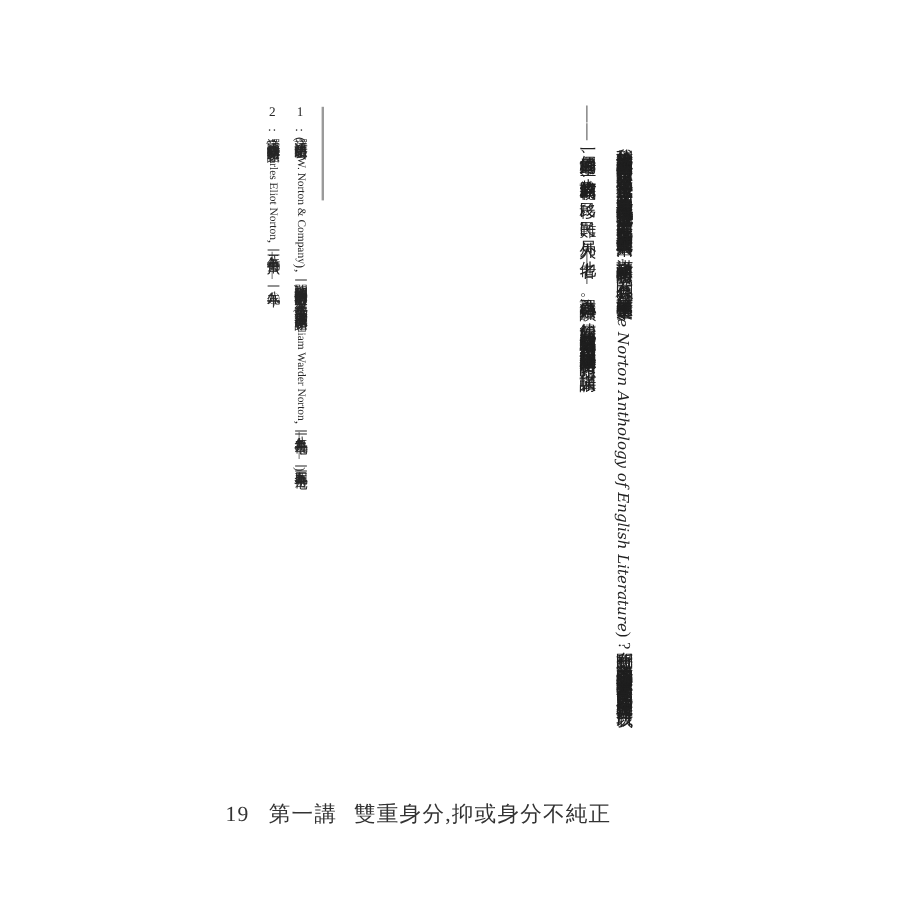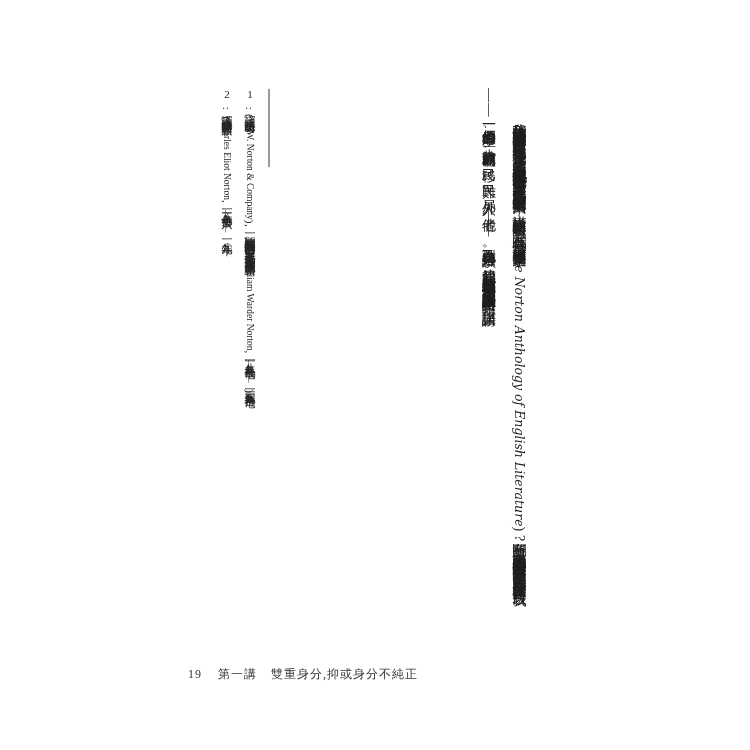--- a/index.html
+++ b/index.html
@@ -77,21 +77,21 @@
   .fn-latin {
     font-family: "Liberation Serif", serif;
     font-size: 9.5px;
     letter-spacing: 0px;
   }
   
   .footer {
     position: absolute;
     top: 666px;
     left: 188px;
-    font-size: 12px;
+    font-size: 18px;
     letter-spacing: 1px;
     color: #333333;
     white-space: nowrap;
   }
   .footer .gap-sm { margin-right: 14px; }
   .footer .gap-md { margin-right: 16px; }
 </style>
 </head>
 <body>
 

